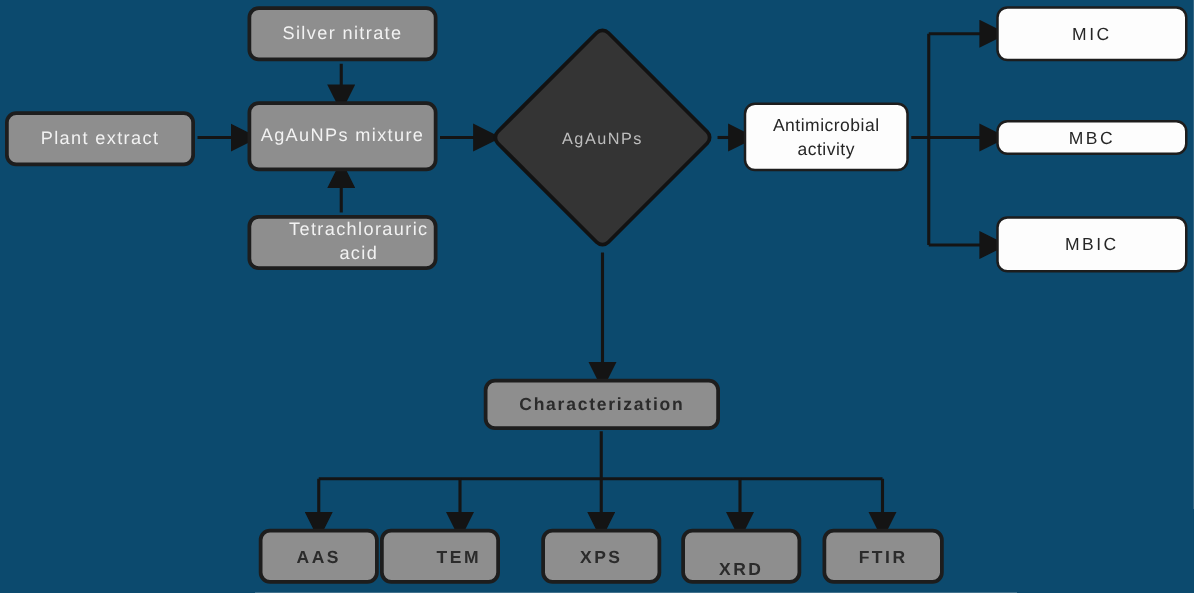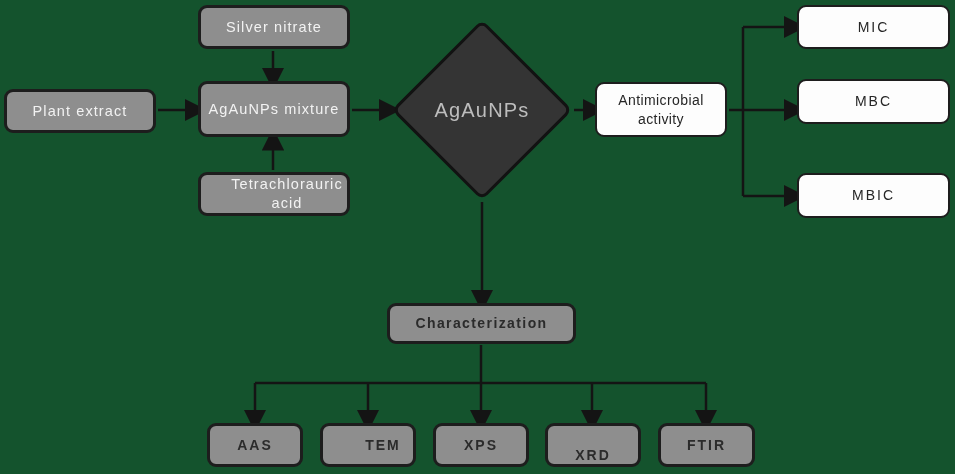--- a/index.html
+++ b/index.html
@@ -1,20 +1,20 @@
 <!DOCTYPE html>
 <html><head>
 <meta charset="utf-8">
 <style>
   html,body{margin:0;padding:0;}
   body{background:#e9e9e9;font-family:"Liberation Sans",sans-serif;}
   .stage{
     position:relative;
     width:955px;height:474px;
-    background:#14532d;
+    background:#0c4a6e;
     overflow:hidden;
   }
   svg.connectors{position:absolute;left:0;top:0;z-index:1;}
   .node{
     position:absolute;
     box-sizing:border-box;
     display:flex;align-items:center;justify-content:center;
     text-align:center;
     border:3px solid #1d1d1d;
     border-radius:9px;
@@ -58,37 +58,37 @@
     transform:rotate(45deg);
     box-sizing:border-box;
     z-index:2;
   }
   .diamond-label{
     position:absolute;
     left:410px;top:96px;
     width:144px;height:28px;
     display:flex;align-items:center;justify-content:center;
     color:#bdbdbd;
-    font-size:20px;
+    font-size:13px;
     letter-spacing:1.2px;
     font-weight:500;
     z-index:3;
   }
   
   #n-silver{left:198px;top:5px;width:152px;height:44px;}
   #n-plant{left:4px;top:89px;width:152px;height:44px;}
   #n-reaction{left:198px;top:81px;width:152px;height:56px;}
   #n-tetra{left:198px;top:172px;width:152px;height:44px;padding-left:28px;}
   #n-anti{left:595px;top:82px;width:132px;height:55px;}
   #n-mic{left:797px;top:5px;width:153px;height:44px;}
-  #n-mbc{left:797px;top:79px;width:153px;height:45px;}
+  #n-mbc{left:797px;top:96px;width:153px;height:28px;}
   #n-mbic{left:797px;top:173px;width:153px;height:45px;}
   #n-char{left:387px;top:303px;width:189px;height:41px;}
   #n-aas{left:207px;top:423px;width:96px;height:44px;}
-  #n-tem{left:320px;top:423px;width:96px;height:44px;padding-left:32px;}
+  #n-tem{left:304px;top:423px;width:96px;height:44px;padding-left:32px;}
   #n-xps{left:433px;top:423px;width:96px;height:44px;}
   #n-xrd{left:545px;top:423px;width:96px;height:44px;align-items:flex-end;}
   #n-ftir{left:658px;top:423px;width:97px;height:44px;}
 </style>
 </head>
 <body>
 
 <div class="stage">
 
   <svg class="connectors" width="955" height="474" viewBox="0 0 955 474">

